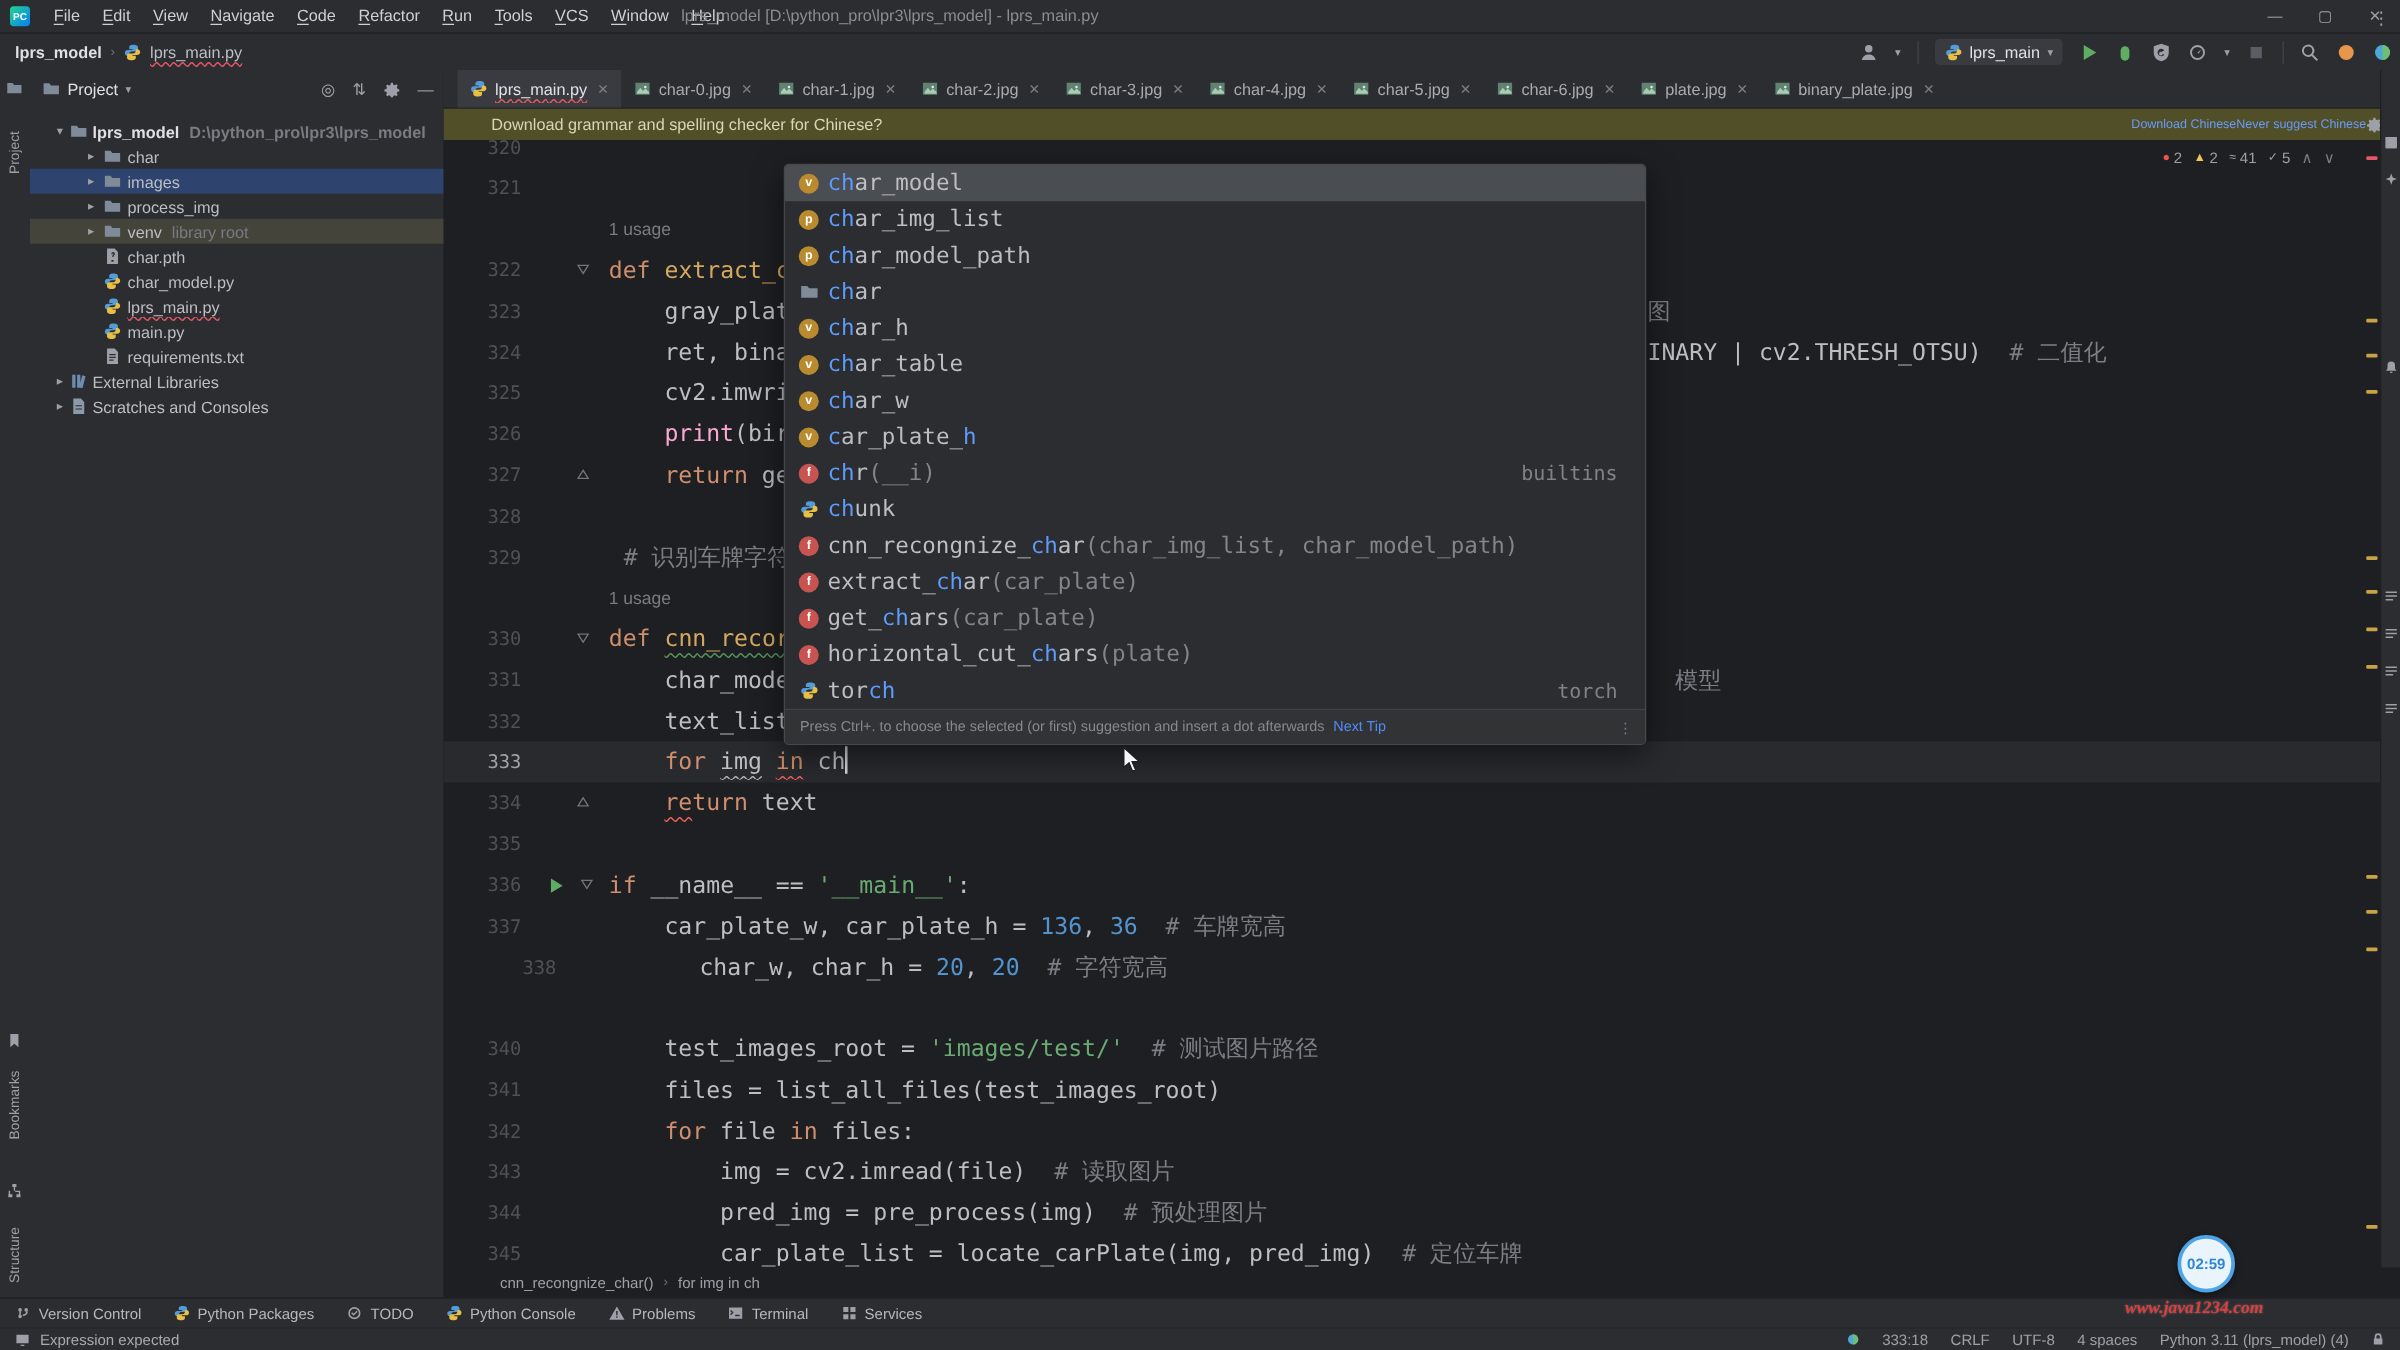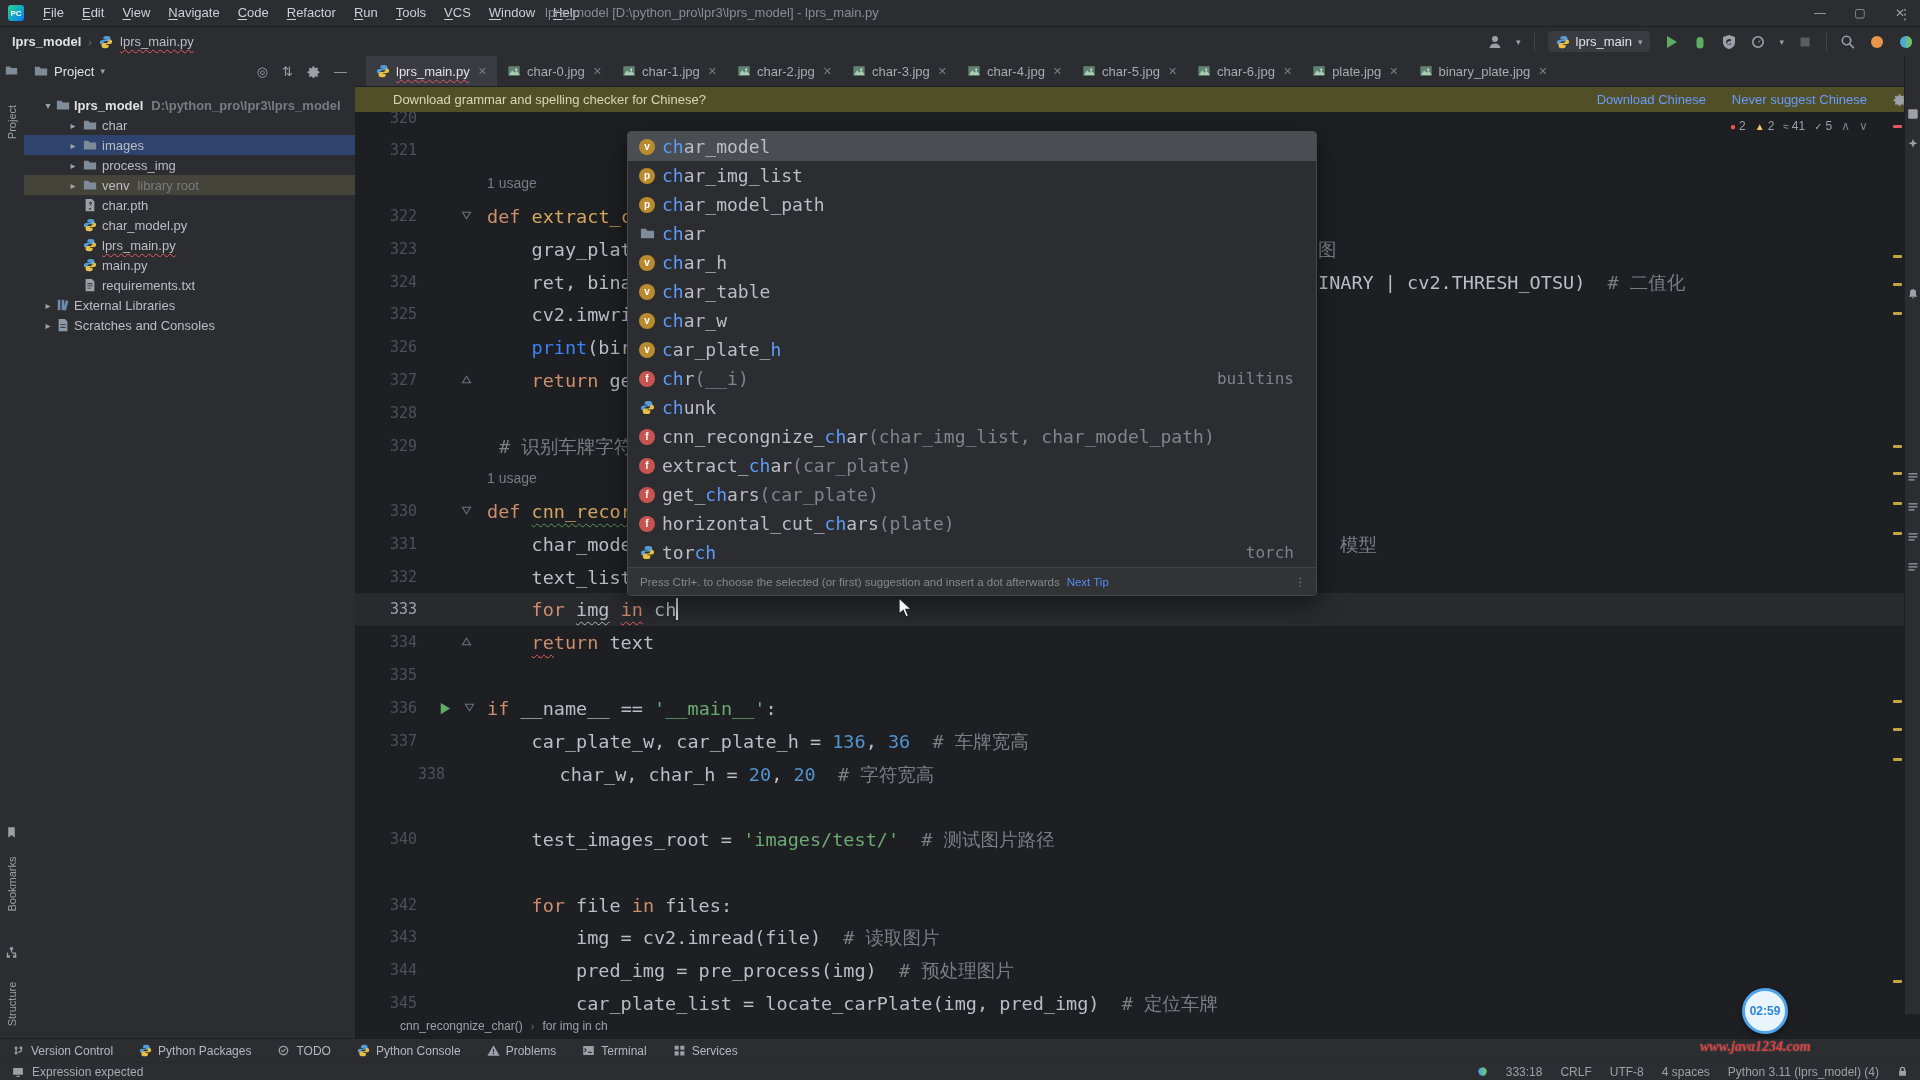--- a/index.html
+++ b/index.html
@@ -48,39 +48,39 @@
   
   #tabbar{left:355px;top:56px;width:1549px;height:31px;background:#2B2D30;border-bottom:1px solid #1E1F22;display:flex;align-items:stretch;padding-left:11px;box-sizing:border-box}
   .tab{display:flex;align-items:center;gap:6px;padding:0 10px;font-size:13px;color:#A8ABB2;white-space:nowrap}
   .tab.active{background:#393B40;color:#DFE1E5}
   .tab-close{color:#7A7E85;font-size:11px;margin-left:2px}
   #tab-more{position:absolute;right:8px;top:6px;color:#9DA0A8;font-size:14px}
 
   
   #banner{left:355px;top:87px;width:1565px;height:25px;background:#514F28;display:flex;align-items:center;box-sizing:border-box;padding:0 14px 0 38px;font-size:13px;color:#D6D7B7}
   #banner .spacer{flex:1}
-  .banner-link{color:#6A9BFA;font-size:13px;margin-left:26px}
+  .banner-link{color:#6A9BFA;font-size:10px;}
 
   
   #editor{left:355px;top:112px;width:1549px;height:902px;overflow:hidden;background:#1E1F22}
   .code-line{position:absolute;left:0;width:100%;height:33px;line-height:33px;font-family:"DejaVu Sans Mono",monospace;font-size:18.5px;white-space:pre}
   .code-line.current{background:rgba(255,255,255,0.05)}
   .lnum{position:absolute;left:0;width:62px;text-align:right;color:#4E5157;font-size:15px;font-family:"DejaVu Sans Mono",monospace}
   .current .lnum{color:#A1A3AB}
   .gut-ico{position:absolute;color:#6F737A}
   .code-text{position:absolute;top:0}
   .usage-label{position:absolute;left:132px;font-family:"Liberation Sans",sans-serif;font-size:14px;color:#787C83;line-height:33px}
   .frag{position:absolute;top:0}
   .tk-kw{color:#CF8E6D}
   .tk-fn{color:#D5A85F}
   .tk-txt{color:#BCBEC4}
   .tk-num{color:#5394CE}
   .tk-str{color:#6AAB73}
   .tk-com{color:#7A7E85}
-  .tk-call{color:#3b82f6}
+  .tk-call{color:#f9a8d4}
   .u-grey{text-decoration:underline wavy rgba(210,212,216,.8);text-decoration-thickness:1px;text-underline-offset:5px}
   .u-red{text-decoration:underline wavy #F25E5E;text-decoration-thickness:1px;text-underline-offset:5px}
   .u-teal{text-decoration:underline wavy #57965C;text-decoration-thickness:1px;text-underline-offset:5px}
   #caret{display:inline-block;width:2px;height:22px;background:#D4D6DB;vertical-align:-4px}
 
   
   #inspections{left:1730px;top:116px;height:20px;display:flex;align-items:center;gap:9px;font-size:12px;color:#9DA0A8;z-index:5}
   .insp{display:flex;align-items:center;gap:3px}
 
   
@@ -523,20 +523,21 @@
         </svg></span><span class="code-text" style="left: 176.5px;"><span class="tk-kw u-red">re</span><span class="tk-kw">turn </span><span class="tk-txt">text</span></span></div>
     <div class="code-line" style="top: 547px;"><span class="lnum">335</span></div>
     <div class="code-line" style="top: 580px;"><span class="lnum">336</span><span class="gut-ico" style="left: 82px; top: 9px;"><svg width="15" height="15" viewBox="0 0 16 16">
           <path d="M4 2l10 6-10 6z" fill="#5FAD65"></path>
         </svg></span><span class="gut-ico" style="left: 108px; top: 9px;"><svg width="13" height="13" viewBox="0 0 16 16">
           <path d="M3 4h10L8 12z" fill="none" stroke="#6F737A" stroke-width="1.3"></path>
         </svg></span><span class="code-text" style="left: 132px;"><span class="tk-kw">if </span><span class="tk-txt">__name__ == </span><span class="tk-str">'__main__'</span><span class="tk-txt">:</span></span></div>
     <div class="code-line" style="top: 613px;"><span class="lnum">337</span><span class="code-text" style="left: 176.5px;"><span class="tk-txt">car_plate_w, car_plate_h = </span><span class="tk-num">136</span><span class="tk-txt">, </span><span class="tk-num">36</span><span class="tk-com">  # 车牌宽高</span></span></div>
     <div class="code-line" style="top: 646px; margin-left: 28px;"><span class="lnum">338</span><span class="code-text" style="left: 176.5px;"><span class="tk-txt">char_w, char_h = </span><span class="tk-num">20</span><span class="tk-txt">, </span><span class="tk-num">20</span><span class="tk-com">  # 字符宽高</span></span></div>
     <div class="code-line" style="top: 711px;"><span class="lnum">340</span><span class="code-text" style="left: 176.5px;"><span class="tk-txt">test_images_root = </span><span class="tk-str">'images/test/'</span><span class="tk-com">  # 测试图片路径</span></span></div>
+    <div class="code-line" style="top: 744px;"><span class="lnum">341</span><span class="code-text" style="left: 176.5px;"><span class="tk-txt">files = list_all_files(test_images_root)</span></span></div>
     <div class="code-line" style="top: 777px;"><span class="lnum">342</span><span class="code-text" style="left: 176.5px;"><span class="tk-kw">for </span><span class="tk-txt">file </span><span class="tk-kw">in </span><span class="tk-txt">files:</span></span></div>
     <div class="code-line" style="top: 809px;"><span class="lnum">343</span><span class="code-text" style="left: 221px;"><span class="tk-txt">img = cv2.imread(file)</span><span class="tk-com">  # 读取图片</span></span></div>
     <div class="code-line" style="top: 842px;"><span class="lnum">344</span><span class="code-text" style="left: 221px;"><span class="tk-txt">pred_img = pre_process(img)</span><span class="tk-com">  # 预处理图片</span></span></div>
     <div class="code-line" style="top: 875px;"><span class="lnum">345</span><span class="code-text" style="left: 221px;"><span class="tk-txt">car_plate_list = locate_carPlate(img, pred_img)</span><span class="tk-com">  # 定位车牌</span></span></div>
   </div>
 
 <div class="abs" id="inspections">
     <span class="insp">
       <span style="color: rgb(240, 82, 77); font-size: 10px;">●</span>
       <span>2</span>

